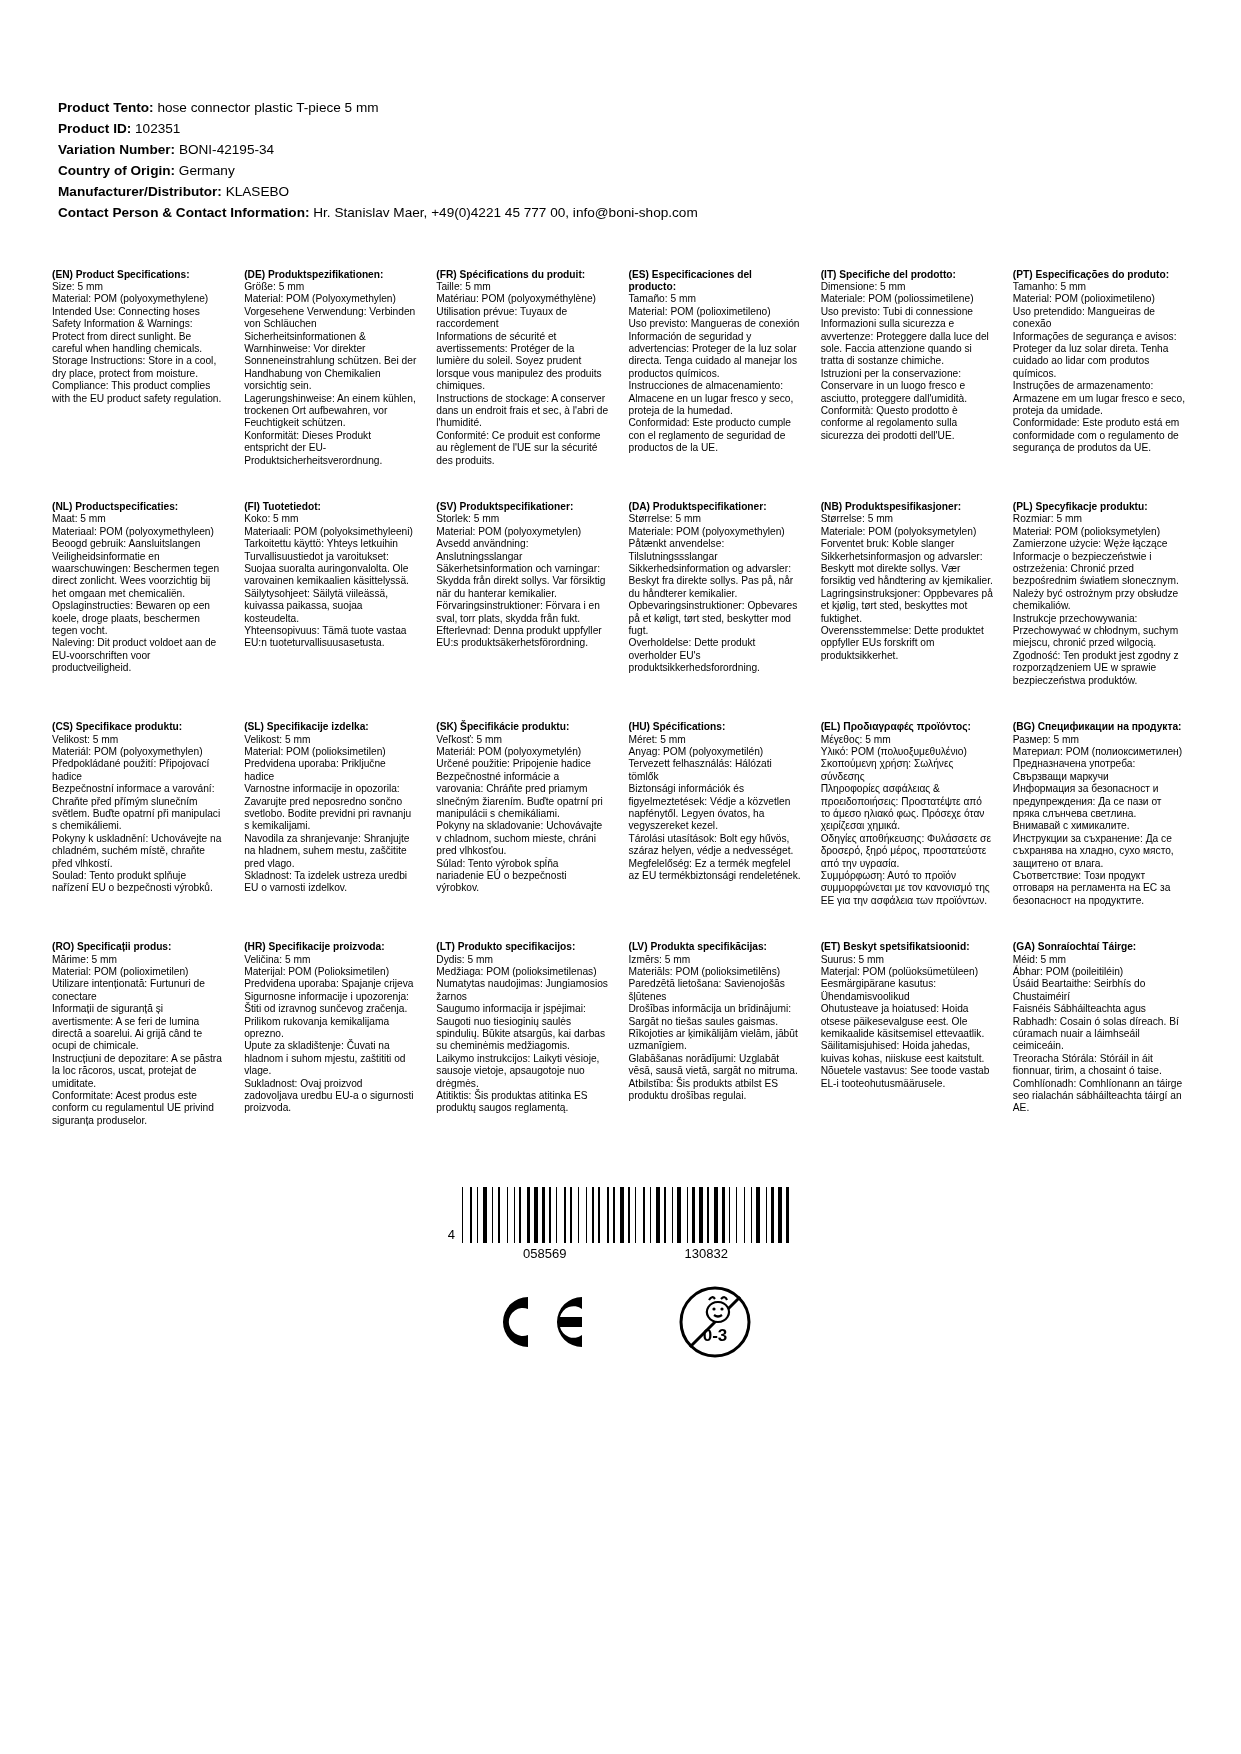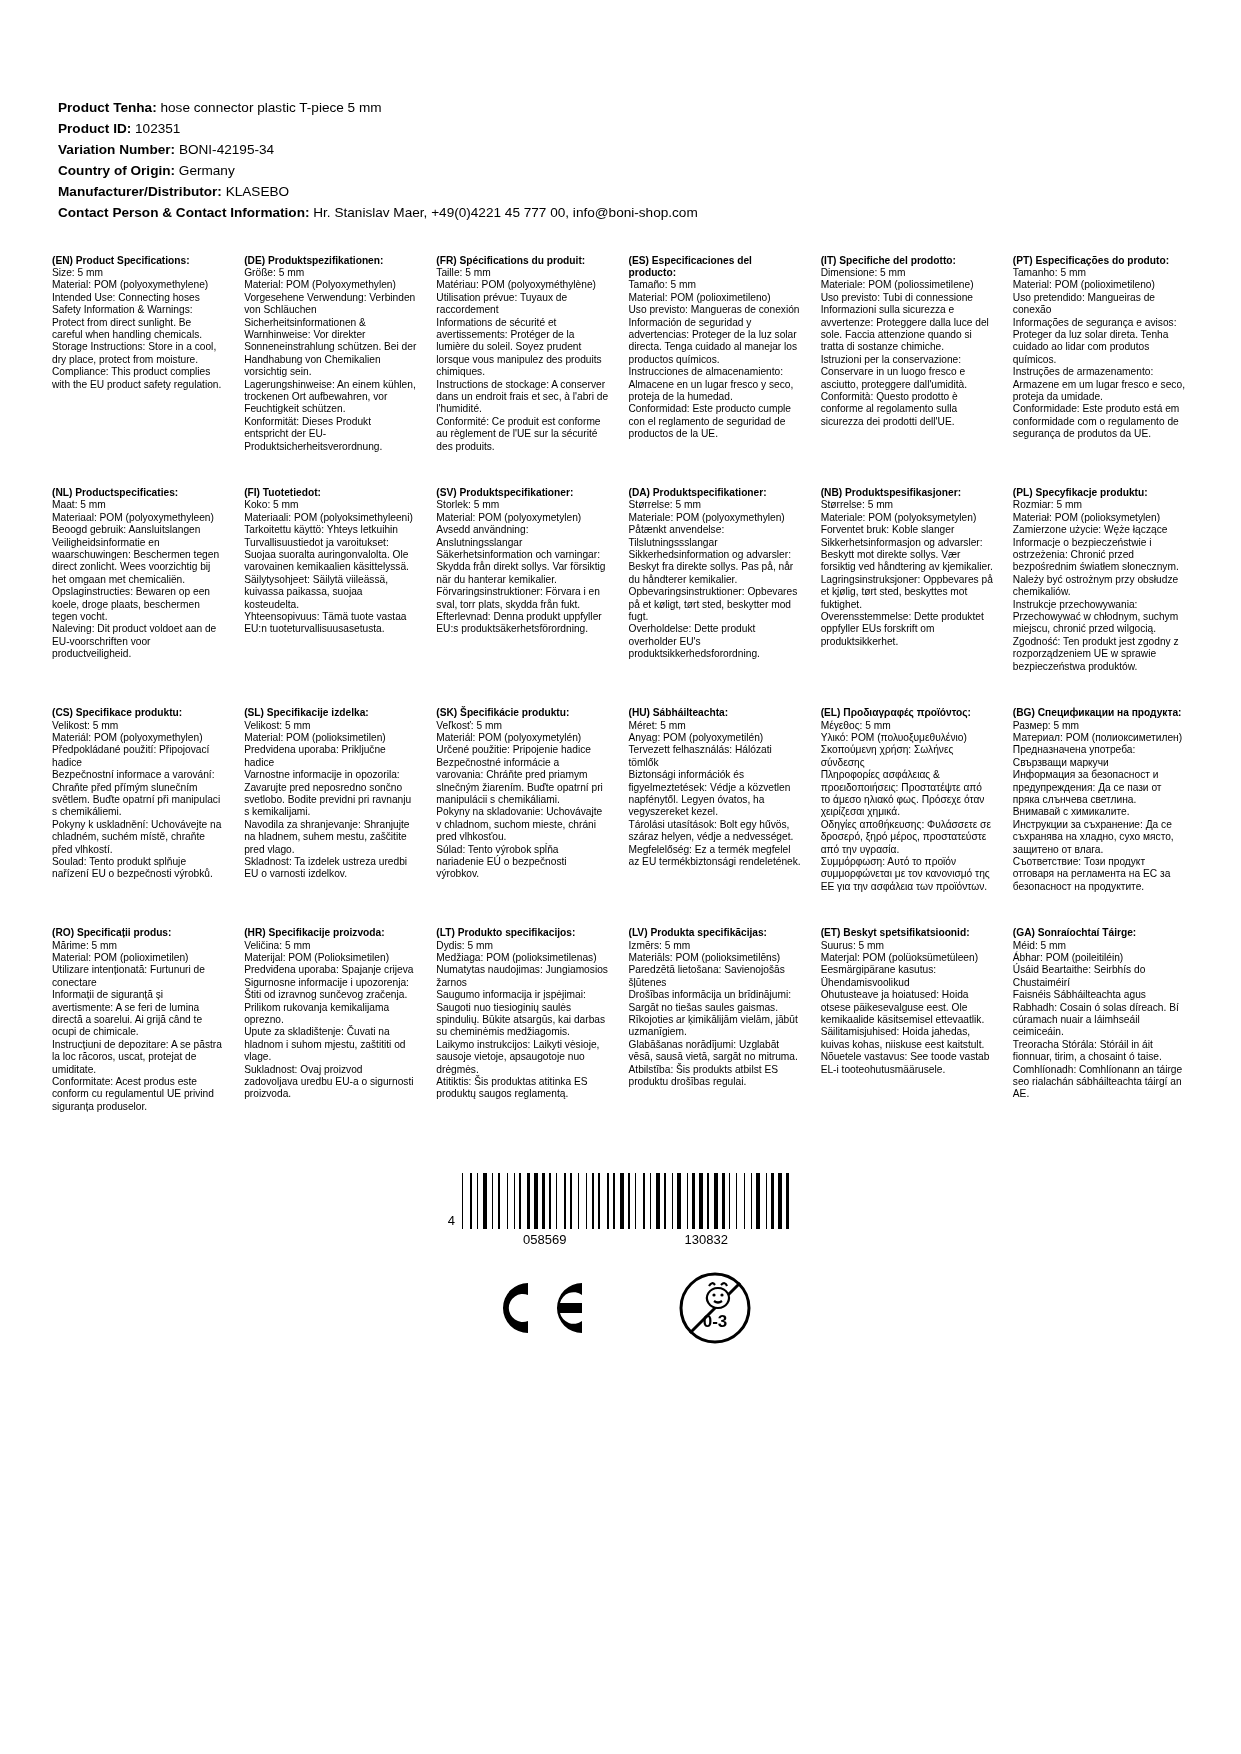--- a/index.html
+++ b/index.html
@@ -39,21 +39,21 @@
     margin-bottom: 1.5px;
     white-space: nowrap;
   }
   .meta-label {
     font-weight: bold;
   }
   .meta-value {
     font-weight: normal;
   }
   .lang-grid {
-    margin-top: 32px;
+    margin-top: 46px;
     display: grid;
     grid-template-columns: repeat(6, 1fr);
     column-gap: 16px;
     row-gap: 0px;
   }
   .lang-cell {
     font-size: 10.2px;
     line-height: 12.4px;
     padding-right: 4px;
     padding-bottom: 34px;
@@ -128,21 +128,21 @@
   .age-mark svg { display: block; }
 </style>
 </head>
 <body>
 
 <div class="page">
 
 
   <div class="meta-block">
     <div class="meta-row">
-      <span class="meta-label">Product Tenha:</span>
+      <span class="meta-label">Product Tento:</span>
       <span class="meta-value">hose connector plastic T-piece 5 mm</span>
     </div>
     <div class="meta-row">
       <span class="meta-label">Product ID:</span>
       <span class="meta-value">102351</span>
     </div>
     <div class="meta-row">
       <span class="meta-label">Variation Number:</span>
       <span class="meta-value">BONI-42195-34</span>
     </div>
@@ -293,21 +293,21 @@
     <div class="lang-cell">
       <span class="lang-head">(SK) Špecifikácie produktu:</span>
       <span class="lang-body">Veľkosť: 5 mm
 Materiál: POM (polyoxymetylén)
 Určené použitie: Pripojenie hadice
 Bezpečnostné informácie a varovania: Chráňte pred priamym slnečným žiarením. Buďte opatrní pri manipulácii s chemikáliami.
 Pokyny na skladovanie: Uchovávajte v chladnom, suchom mieste, chráni pred vlhkosťou.
 Súlad: Tento výrobok spĺňa nariadenie EÚ o bezpečnosti výrobkov.</span>
     </div>
     <div class="lang-cell">
-      <span class="lang-head">(HU) Sábháilteachta:</span>
+      <span class="lang-head">(HU) Spécifications:</span>
       <span class="lang-body">Méret: 5 mm
 Anyag: POM (polyoxymetilén)
 Tervezett felhasználás: Hálózati tömlők
 Biztonsági információk és figyelmeztetések: Védje a közvetlen napfénytől. Legyen óvatos, ha vegyszereket kezel.
 Tárolási utasítások: Bolt egy hűvös, száraz helyen, védje a nedvességet.
 Megfelelőség: Ez a termék megfelel az EU termékbiztonsági rendeletének.</span>
     </div>
     <div class="lang-cell">
       <span class="lang-head">(EL) Προδιαγραφές προϊόντος:</span>
       <span class="lang-body">Μέγεθος: 5 mm

